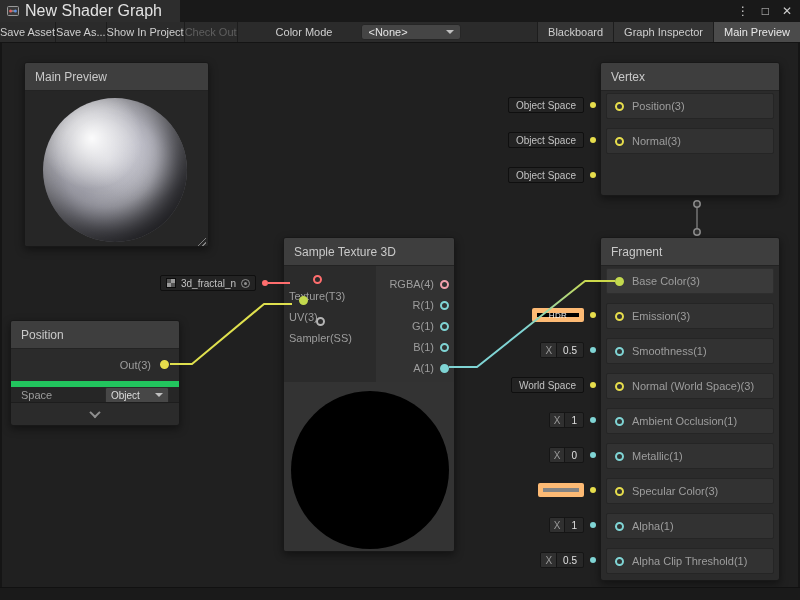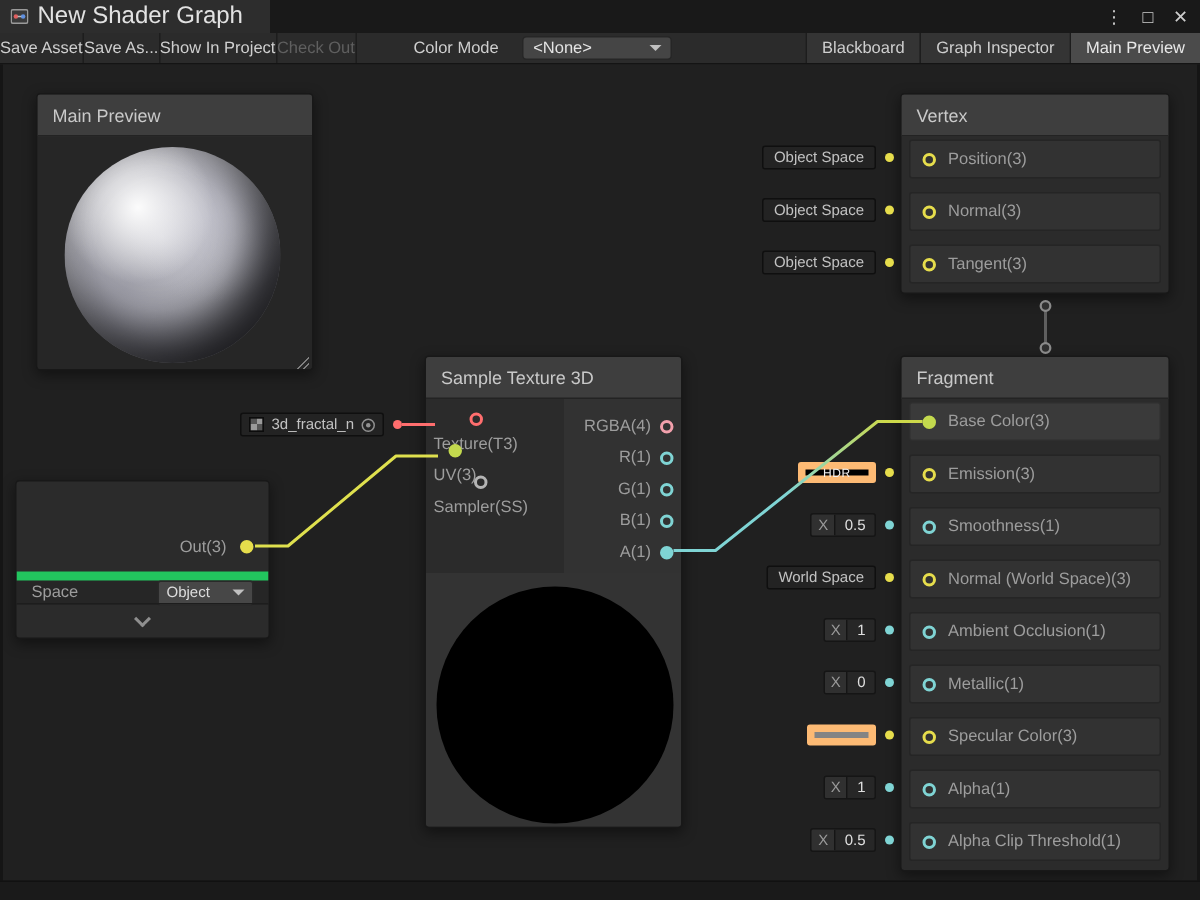--- a/index.html
+++ b/index.html
@@ -14,21 +14,21 @@
          display:flex; align-items:center; gap:6px; padding:0 18px 0 7px; font-size:16px; color:#e2e2e2; }
   .win-controls { position:absolute; right:8px; top:0; height:22px; display:flex; align-items:center; gap:13px; color:#cdcdcd; }
   .wc { font-size:12px; line-height:1; }
   
   .toolbar { position:absolute; top:22px; left:0; width:100%; height:21px; background:#2b2b2b;
              border-bottom:1px solid #141414; display:flex; align-items:stretch; font-size:11px; color:#cfcfcf; }
   .tb-btn { display:flex; align-items:center; padding:0 0; border-right:1px solid #1d1d1d; white-space:nowrap; }
   .tb-btn.disabled { color:#5f5f5f; }
   .tb-gap { width:32px; }
   .tb-label { display:flex; align-items:center; padding:0 6px; }
-  .tb-dd { display:flex; align-items:center; justify-content:space-between; width:100px; margin:2px 10px;
+  .tb-dd { display:flex; align-items:center; justify-content:space-between; width:100px; margin:2px 23px;
            background:#454545; border:1px solid #262626; border-radius:3px; padding:0 6px; color:#e4e4e4; }
   .tb-flex { flex:1; }
   .tb-toggle { display:flex; align-items:center; padding:0 10px; border-left:1px solid #1d1d1d; background:#343434; white-space:nowrap; }
   .tb-toggle.active { background:#4b4b4b; color:#e8e8e8; }
   .dd-arrow { width:0; height:0; border-left:4px solid transparent; border-right:4px solid transparent; border-top:4px solid #c0c0c0; }
   
   .graph { position:absolute; top:43px; left:0; right:0; bottom:0; background:#202020; }
   .edge-l { position:absolute; left:0; top:0; bottom:0; width:2px; background:#151515; }
   .edge-r { position:absolute; right:0; top:0; bottom:0; width:2px; background:#151515; }
   .edge-b { position:absolute; left:0; right:0; bottom:0; height:13px; background:#1a1a1a; border-top:1px solid #111; }
@@ -158,24 +158,20 @@
       <span>Vertex</span>
     </div>
     <div class="stack-row" style="top:30px">
       <span class="port c-v3"></span>
       <span class="row-label">Position(3)</span>
     </div>
     <div class="stack-row" style="top:65px">
       <span class="port c-v3"></span>
       <span class="row-label">Normal(3)</span>
     </div>
-    <div class="stack-row" style="top:100px">
-      <span class="port c-v3"></span>
-      <span class="row-label">Tangent(3)</span>
-    </div>
   </div>
 
   <div class="ext" style="top:54px">
     <div class="pill">Object Space</div>
     <span class="dot c-v3"></span>
   </div>
   <div class="ext" style="top:89px">
     <div class="pill">Object Space</div>
     <span class="dot c-v3"></span>
   </div>
@@ -323,20 +319,23 @@
   <div class="ext" style="left:160px;right:auto;top:232px">
     <div class="pill tex-pill">
       <span class="tex-icon"></span>
       <span>3d_fractal_n</span>
       <span class="picker"></span>
     </div>
     <span class="dot c-tex"></span>
   </div>
 
   <div class="node" style="left:10px;top:277px;width:170px;height:106px">
+    <div class="node-title">
+      <span>Position</span>
+    </div>
     <div class="pos-out-row">
       <span class="row-label">Out(3)</span>
       <span class="port filled c-v3"></span>
     </div>
     <div class="pos-space-row">
       <span class="row-label">Space</span>
       <div class="mini-dd">
         <span>Object</span>
         <span class="dd-arrow"></span>
       </div>

